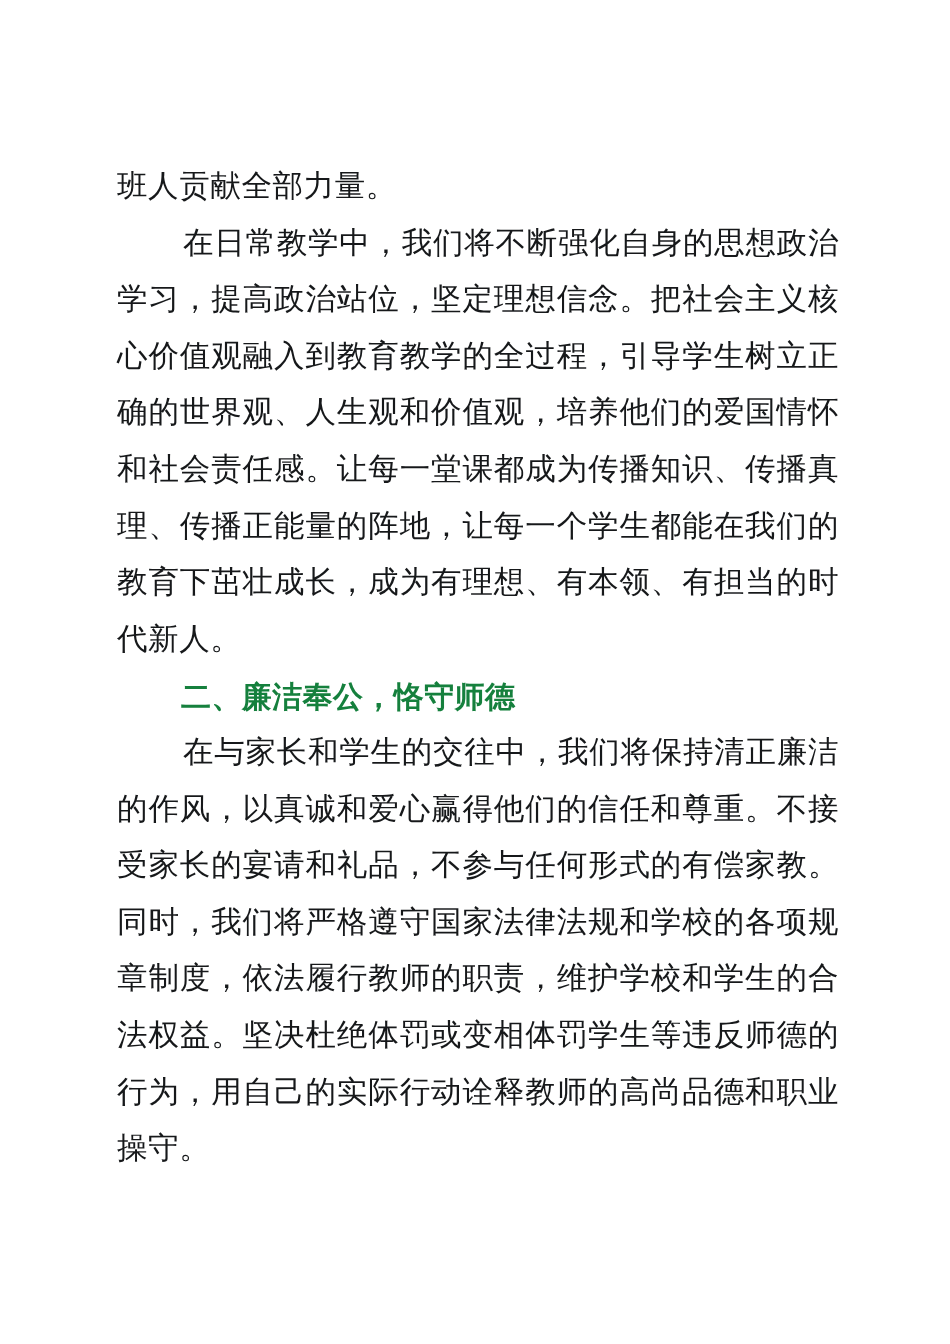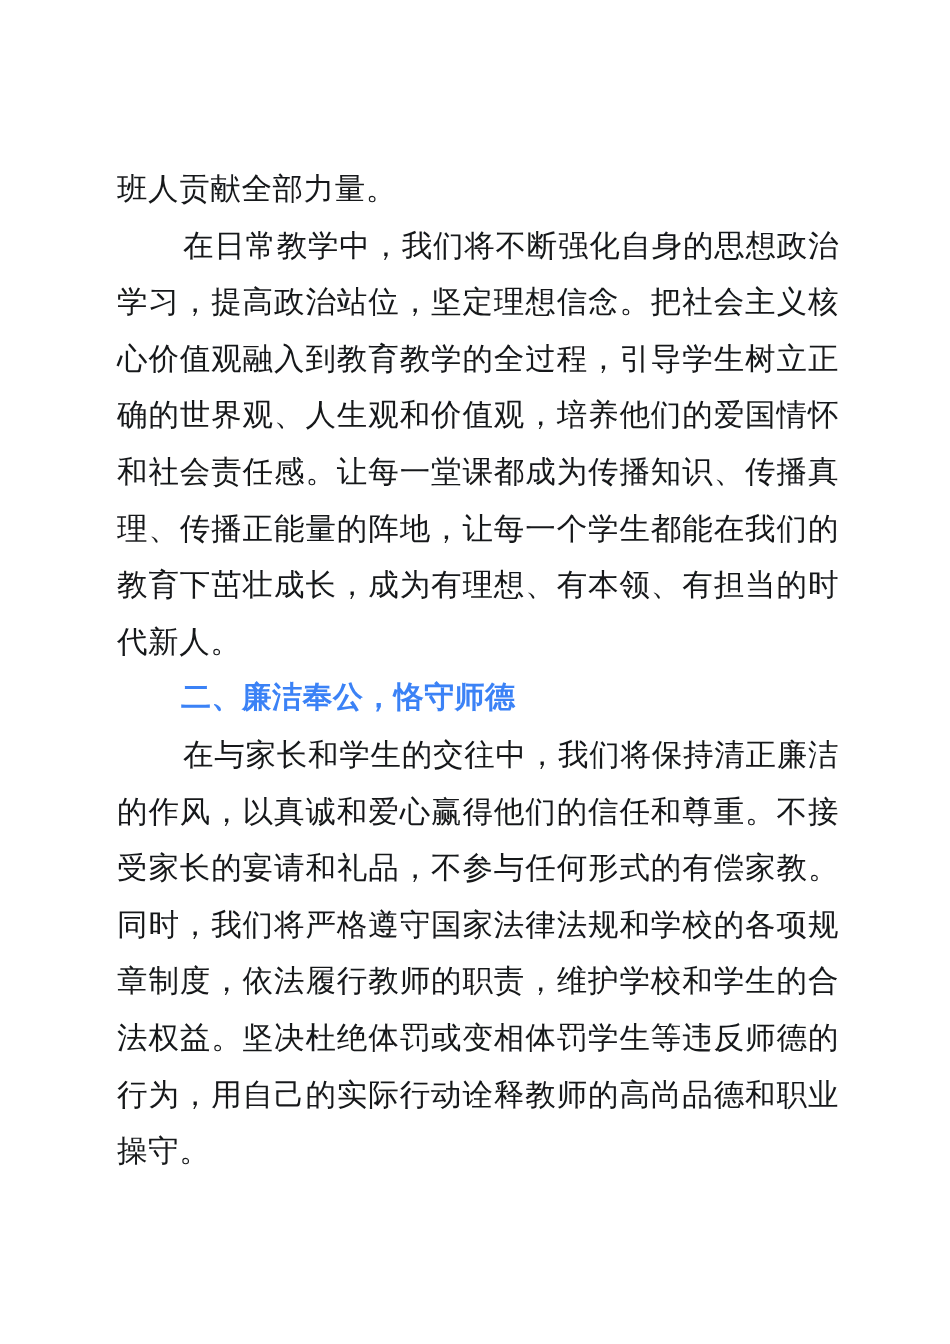--- a/index.html
+++ b/index.html
@@ -20,42 +20,42 @@
     box-sizing: border-box;
   }
   .doc-body {
     position: absolute;
     left: 117px;
     top: 160px;
     width: 722px;
   }
   
   .para {
-    font-family: Liberation Sans, sans-serif;
+    font-family: Liberation Mono, monospace;
     font-size: 30.5px;
     line-height: 56.6px;
     color: #16181a;
     text-align: justify;
     text-justify: inter-character;
     text-indent: 66px;
     letter-spacing: 0.6px;
     margin: 0;
     font-weight: 400;
     white-space: normal;
     word-break: break-all;
   }
   .para.no-indent {
     text-indent: 0;
   }
   
   .heading {
     font-family: "DejaVu Sans", "Liberation Sans", sans-serif;
     font-size: 30px;
     line-height: 56.6px;
-    color: #3b82f6;
+    color: #15803d;
     font-weight: 700;
     text-indent: 64px;
     letter-spacing: 0.4px;
     margin: 0;
     text-align: left;
   }
 </style>
 </head>
 <body>
 

